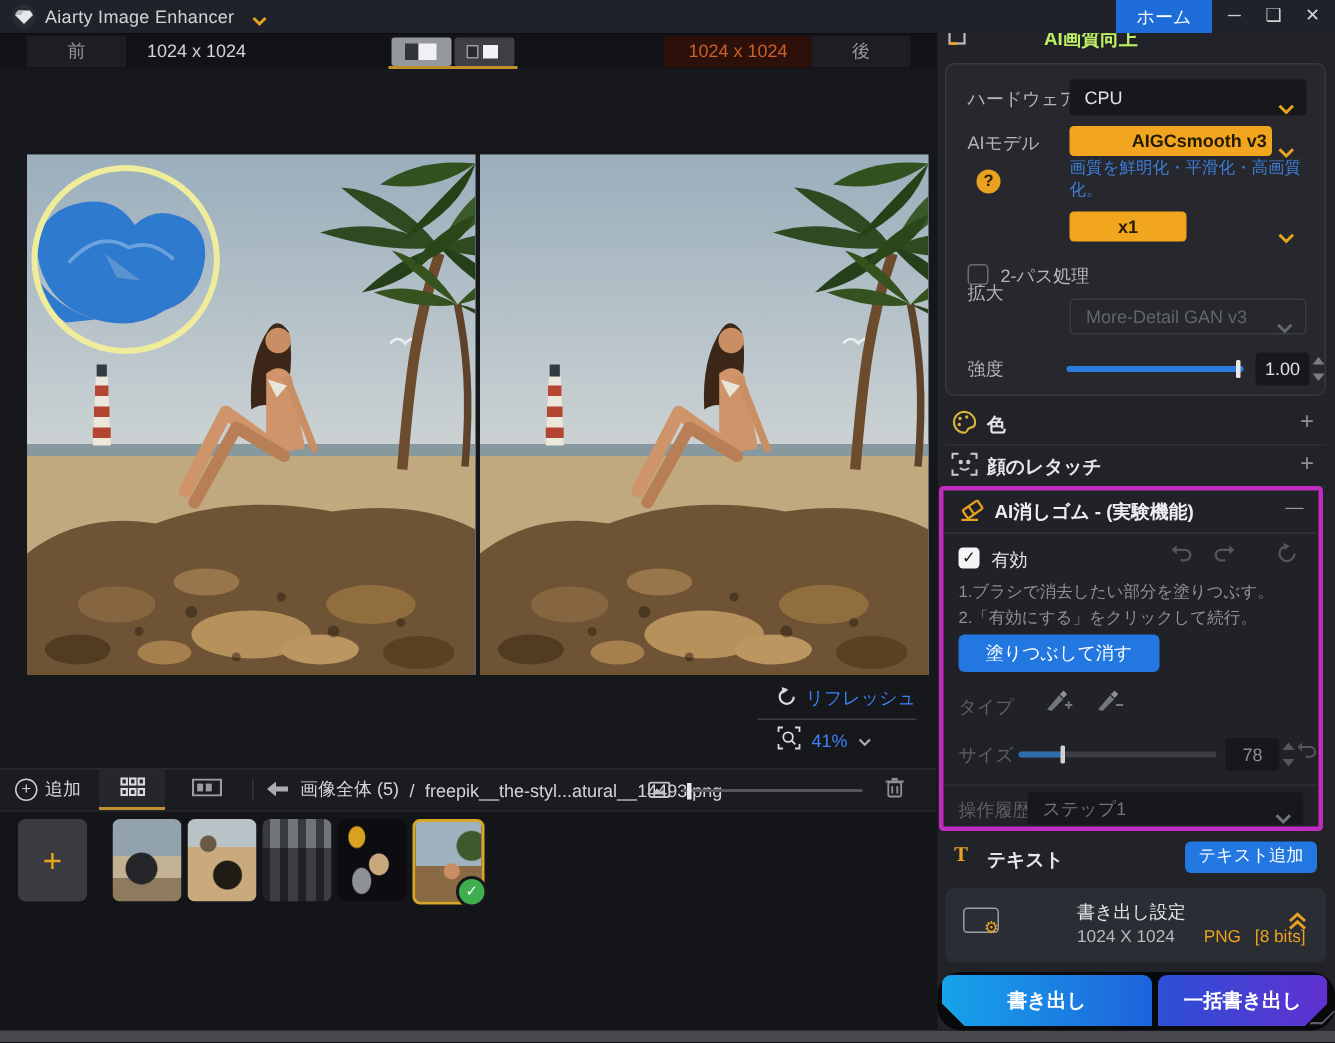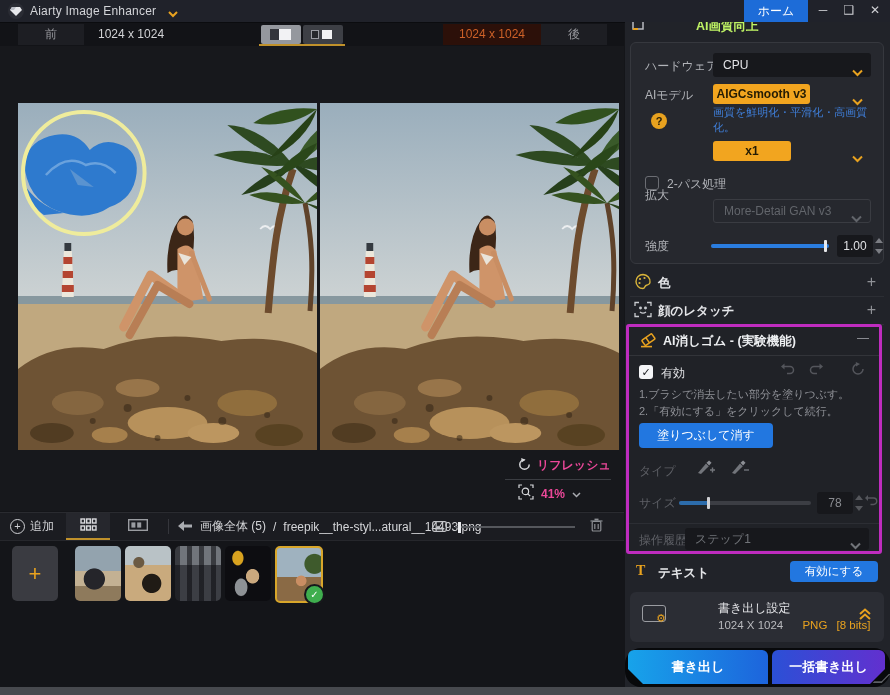--- a/index.html
+++ b/index.html
@@ -15,21 +15,21 @@
   
   .cmp-hdr{position:absolute;left:0;top:23px;width:624px;height:23px;background:#121317;}
   .lbl-box{position:absolute;top:1px;height:21px;background:#1d1e23;color:#96979c;text-align:center;line-height:21px;font-size:12px;}
   .size-plain{position:absolute;top:1px;height:21px;line-height:21px;color:#d2d3d6;font-size:12px;}
   .size-red{position:absolute;top:1px;height:21px;line-height:21px;background:#2c1009;color:#cd6128;font-size:12px;text-align:center;}
   .tgl{position:absolute;top:2px;width:40px;height:19px;border-radius:2px;}
   .tgl-underline{position:absolute;top:21px;left:259px;width:86px;height:2px;background:#c0912b;}
   
   .viewer{position:absolute;left:0;top:46px;width:624px;height:465px;background:#17181c;}
   .img-wrap{position:absolute;top:57px;width:299px;height:347px;overflow:hidden;background:#9aaebc;}
-  .vc-text{color:#ec4899;font-size:12px;font-weight:bold;}
+  .vc-text{color:#3b82f6;font-size:12px;}
   .vc-div{position:absolute;left:505px;top:433px;width:106px;border-top:1px solid #3b3d42;}
   
   .strip{position:absolute;left:0;top:512px;width:624px;height:27px;background:#1b1c21;border-top:1px solid #2a2b30;border-bottom:1px solid #26272c;}
   .strip-btn{position:absolute;top:0;height:27px;display:flex;align-items:center;justify-content:center;gap:5px;color:#d4d5d8;}
   .vsep{position:absolute;top:6px;width:1px;height:15px;background:#35363c;}
   .thumb{position:absolute;top:546px;width:46px;height:55px;border-radius:5px;overflow:hidden;}
   .badge{position:absolute;right:-4px;bottom:-4px;width:17px;height:17px;border-radius:50%;background:#3fae4e;border:2px solid #16181c;
          color:#fff;font-size:10px;line-height:17px;text-align:center;font-weight:bold;}
   .bottom-bar{position:absolute;left:0;bottom:0;width:890px;height:8px;background:#47494e;}
   
@@ -373,21 +373,21 @@
       <span class="p-label abs" style="left:14px;top:15px;">ハードウェア</span>
       <div class="dd" style="left:82px;top:10px;width:158px;">
         <span>CPU</span>
         <span class="chev"><svg width="11" height="8">
               <polyline points="1,1.5 5.5,6 10,1.5" fill="none" stroke="#e8a21f" stroke-width="2"></polyline>
             </svg></span>
       </div>
 
       <span class="p-label abs" style="left:14px;top:44px;">AIモデル</span>
       <div class="dd" style="left:82px;top:39px;width:158px;background:none;">
-        <div class="pill" style="left:0;width:97px;">AIGCsmooth  v3</div>
+        <div class="pill" style="left:0;width:97px;padding-left:38px;">AIGCsmooth  v3</div>
         <span class="chev"><svg width="11" height="8">
               <polyline points="1,1.5 5.5,6 10,1.5" fill="none" stroke="#e8a21f" stroke-width="2"></polyline>
             </svg></span>
       </div>
 
       <div class="abs" style="left:20px;top:70px;width:16px;height:16px;border-radius:50%;background:#e8a21f;color:#2a2008;font-weight:bold;text-align:center;line-height:16px;font-size:11px;"><span>?</span></div>
       <div class="abs" style="left:82px;top:62px;color:#3f7ed8;font-size:11px;line-height:15px;">
         <div>画質を鮮明化・平滑化・高画質化。</div>
       </div>
 
@@ -533,21 +533,21 @@
         <span>ステップ1</span>
         <span class="chev" style="top:7px;"><svg width="11" height="8">
               <polyline points="1,1.5 5.5,6 10,1.5" fill="none" stroke="#717479" stroke-width="2"></polyline>
             </svg></span>
       </div>
     </div>
 
     <div class="sec-row" style="top:538px;border-bottom:none;">
       <span class="abs" style="left:6px;top:3px;color:#e8a21f;font-weight:bold;font-size:14px;font-family:'Liberation Serif',serif;">T</span>
       <span class="sec-title">テキスト</span>
-      <div class="blue-btn abs" style="right:6px;top:1px;width:88px;height:21px;line-height:21px;border-radius:4px;font-size:11.5px;">有効にする</div>
+      <div class="blue-btn abs" style="right:6px;top:1px;width:88px;height:21px;line-height:21px;border-radius:4px;font-size:11.5px;">テキスト追加</div>
     </div>
 
     <div class="export-box">
       <span class="abs" style="left:12px;top:13px;width:22px;height:15px;border:1.6px solid #9a9ca1;border-radius:3px;"></span>
       <span class="abs" style="left:26px;top:20px;color:#e8a21f;font-size:11px;">⚙</span>
       <span class="abs" style="left:88px;top:8px;color:#e6e7ea;font-size:12px;">書き出し設定</span>
       <div class="abs" style="left:88px;top:27px;font-size:11.5px;">
         <span style="color:#b9babe;">1024 X 1024</span>
         <span style="color:#e8a21f;margin-left:16px;">PNG</span>
         <span style="color:#e8a21f;margin-left:6px;">[8 bits]</span>

